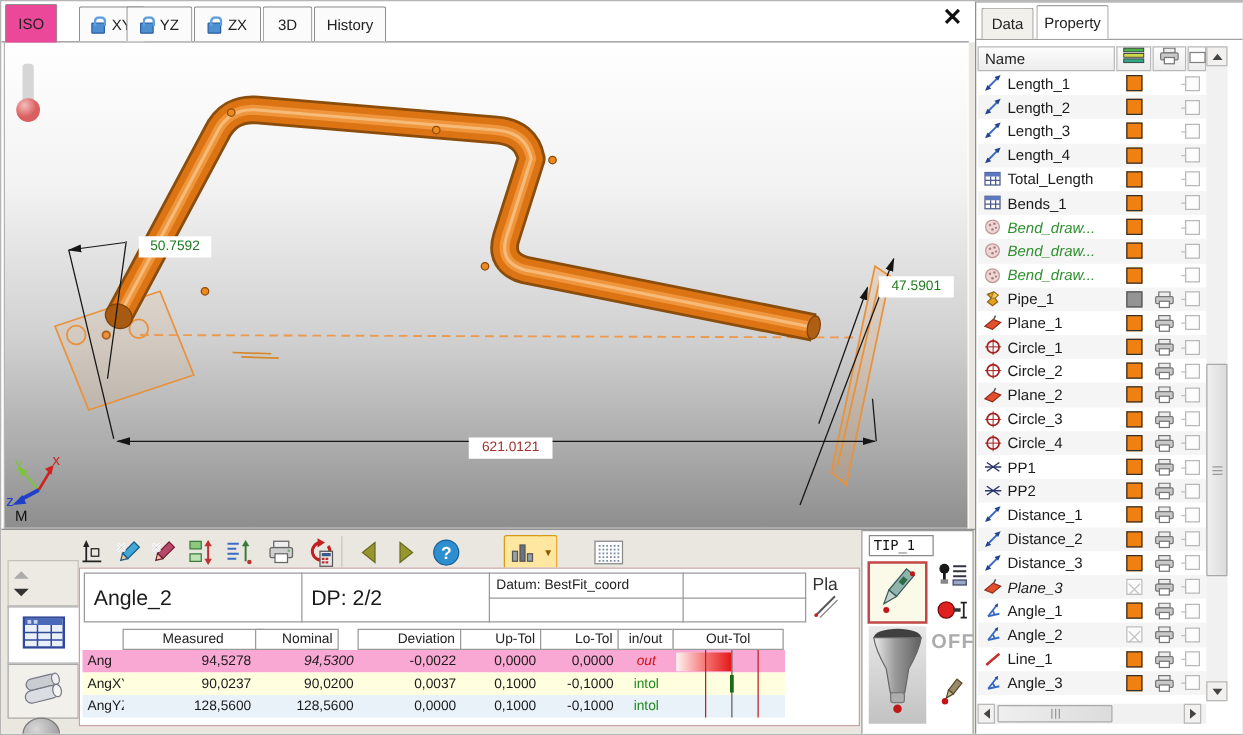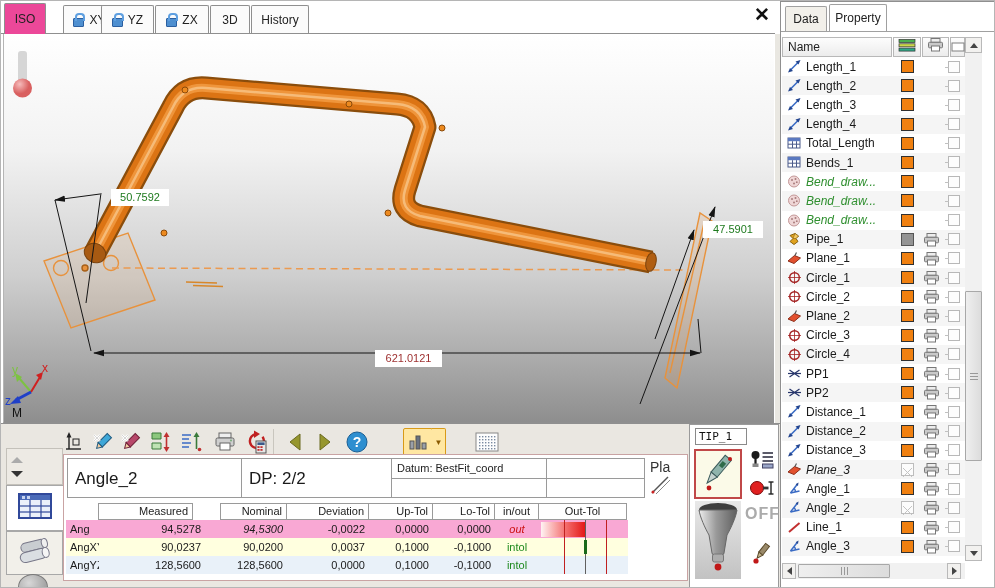--- a/index.html
+++ b/index.html
@@ -938,22 +938,22 @@
   <div class="sbtn" style="left:781px;top:562px;width:14px;height:16px">
       <span class="sarrow-l"></span>
     </div>
   <div class="sthumb" style="left:797px;top:563px;width:92px;height:14px">
       <span class="grip-h"></span>
     </div>
   <div class="sbtn" style="left:946px;top:562px;width:14px;height:16px">
       <span class="sarrow-r"></span>
     </div>
 
-<div class="th" style="left: 97px; width: 95px; text-align: right;">Measured</div>
-    <div class="th" style="left: 219px; width: 67px; text-align: right;">Nominal</div>
+<div class="th" style="left: 97px; width: 113px; text-align: center;">Measured</div>
+    <div class="th" style="left: 203px; width: 67px; text-align: right;">Nominal</div>
     <div class="th" style="left: 285px; width: 83px; text-align: right;">Deviation</div>
     <div class="th" style="left: 367px; width: 65px; text-align: right;">Up-Tol</div>
     <div class="th" style="left: 431px; width: 63px; text-align: right;">Lo-Tol</div>
     <div class="th" style="left: 493px; width: 45px; text-align: center;">in/out</div>
     <div class="th" style="left: 537px; width: 89px; text-align: center;">Out-Tol</div>
     <div class="trow" style="top: 519px; background: #f9a8d4;">
       <div class="tc" style="width: 33px;">Ang</div>
       <div class="tc num" style="width: 106px;">94,5278</div>
       <div class="tc num" style="width: 82px; font-style: italic;">94,5300</div>
       <div class="tc num" style="width: 82px;">-0,0022</div>

